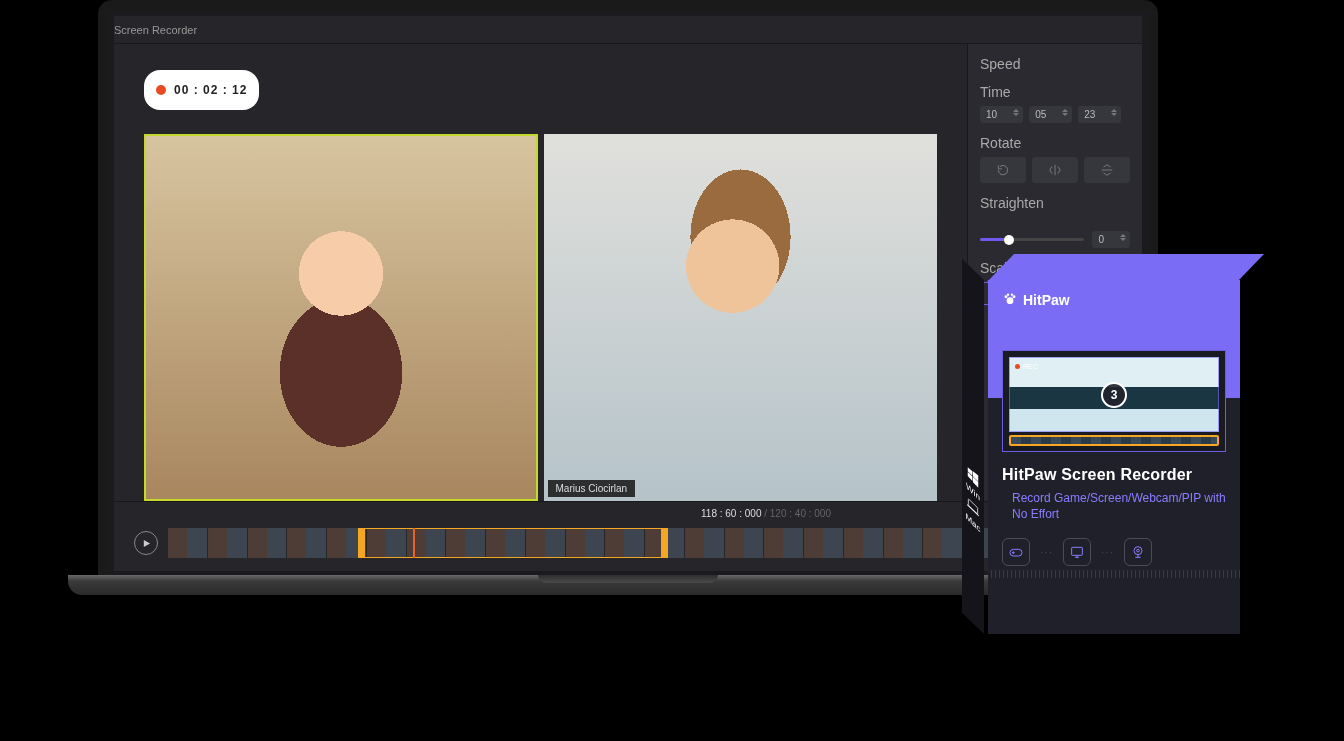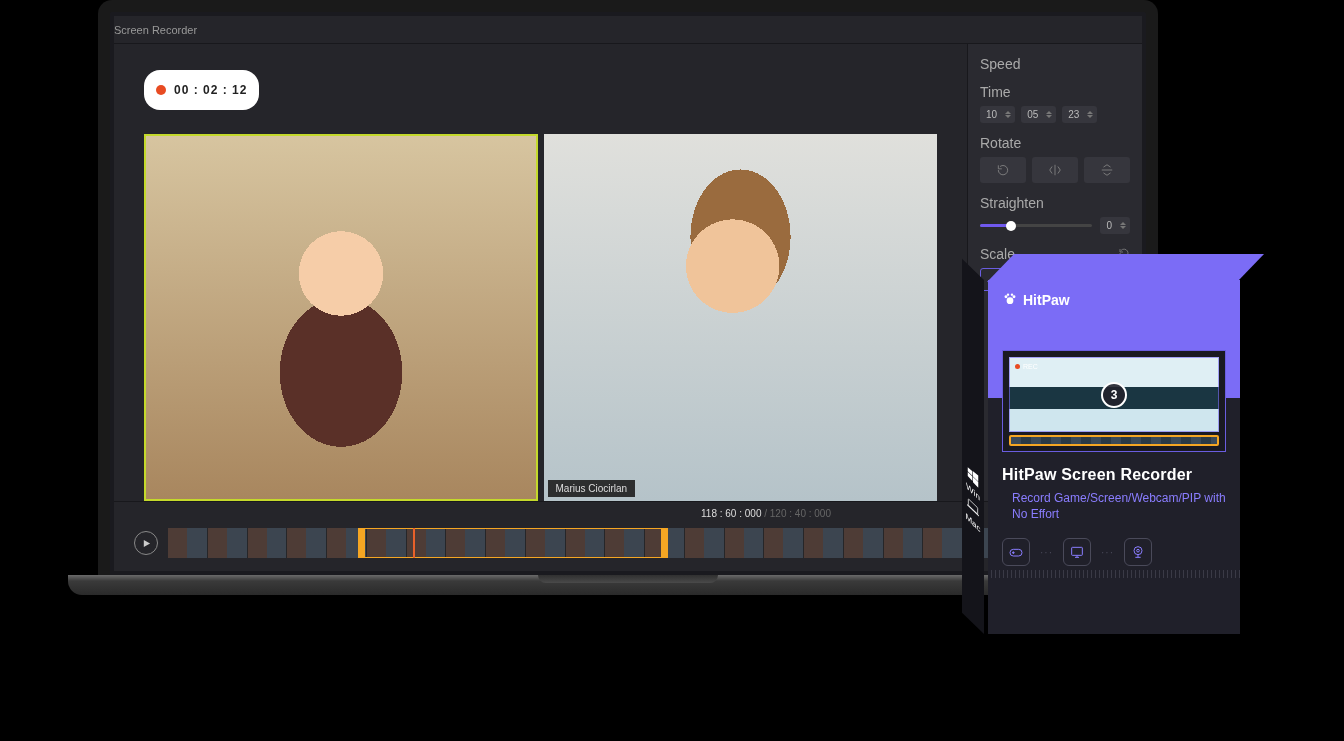--- a/index.html
+++ b/index.html
@@ -27,21 +27,21 @@
 .caption { position: absolute; left: 4px; bottom: 4px; background: rgba(30,30,30,.9); color: #ddd; padding: 3px 8px; font-size: 10px; }
 
 
 .face1 { background: radial-gradient(circle at 50% 38%, #f6cda8 0 14%, transparent 14%), radial-gradient(ellipse at 50% 65%, #5a3028 0 22%, transparent 22%), linear-gradient(#d7c5a0,#a8865e); }
 .face2 { background: radial-gradient(circle at 48% 36%, #f0c49a 0 15%, transparent 15%), radial-gradient(ellipse at 50% 28%, #9a6b3e 0 18%, transparent 18%), linear-gradient(#e0e0dc,#b5c3c9); }
 
 
 .panel { width: 175px; background: #2a2a30; border-left: 1px solid #18181c; padding: 12px 12px 0; display: flex; flex-direction: column; gap: 12px; }
 .plabel { color: #aaa; font-size: 14px; }
 .row { display: flex; gap: 6px; }
-.spinbox { background: #36363d; border-radius: 3px; padding: 3px 4px 3px 6px; display: flex; align-items: center; gap: 8px; color: #bbb; font-size: 10px; }
+.spinbox { background: #36363d; border-radius: 3px; padding: 3px 4px 3px 6px; display: flex; gap: 16px; color: #bbb; font-size: 10px; }
 .spin-arrows { width: 6px; display:flex; flex-direction:column; gap:1px; }
 .spin-arrows span { width:0; height:0; border-left:3px solid transparent; border-right:3px solid transparent; }
 .spin-arrows .up { border-bottom:3px solid #777; }
 .spin-arrows .dn { border-top:3px solid #777; }
 .iconbtn { flex:1; height:26px; background:#36363d; border-radius:3px; display:flex; align-items:center; justify-content:center; }
 .iconbtn svg { width:14px; height:14px; stroke:#888; fill:none; stroke-width:1.4; }
 .slider-row { display:flex; align-items:center; gap:8px; }
 .slider-track { flex:1; height:3px; background:#444; border-radius:2px; position:relative; }
 .slider-fill { position:absolute; left:0; top:0; bottom:0; width:28%; background:#7059ee; border-radius:2px; }
 .slider-knob { position:absolute; left:28%; top:50%; transform:translate(-50%,-50%); width:10px; height:10px; border-radius:50%; background:#fff; }
@@ -160,21 +160,21 @@
                   </svg>
                 </div>
               <div class="iconbtn">
                   <svg viewBox="0 0 24 24">
                     <path d="M3 12h18M6 7l6-4 6 4M6 17l6 4 6-4"></path>
                   </svg>
                 </div>
             </div>
           </div>
           <div>
-            <div class="plabel" style="margin-bottom:6px">Straighten</div>
+            <div class="plabel" style="margin-bottom:20px">Straighten</div>
             <div class="slider-row">
               <div class="slider-track">
                 <div class="slider-fill"></div>
                   <div class="slider-knob"></div>
               </div>
               <div class="spinbox">
                   <span>0</span>
                   <span class="spin-arrows">
                     <span class="up"></span>
                     <span class="dn"></span>

